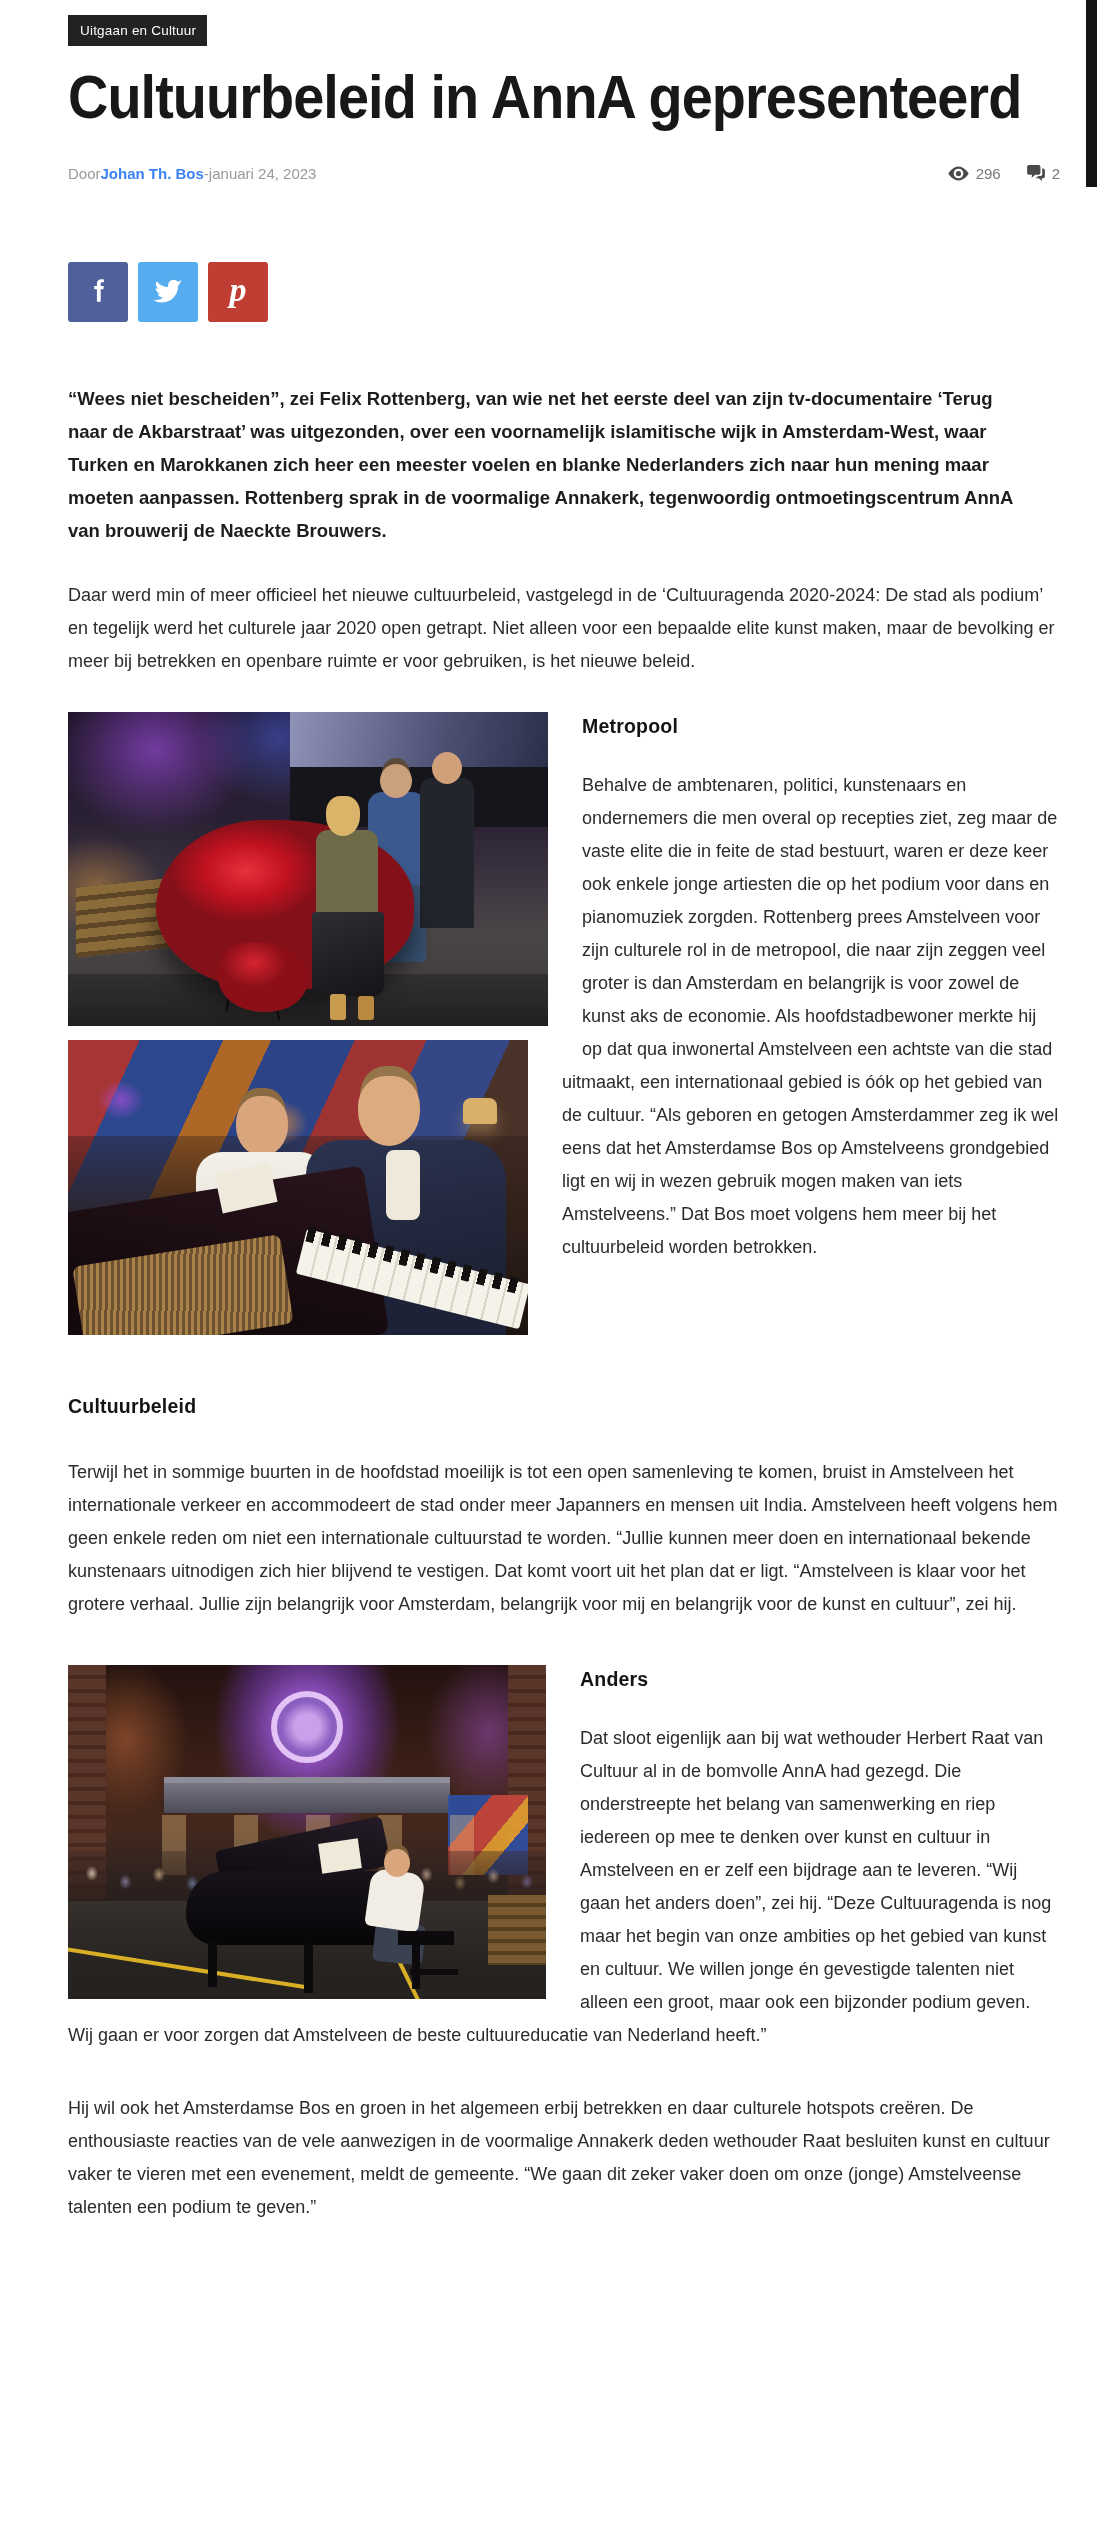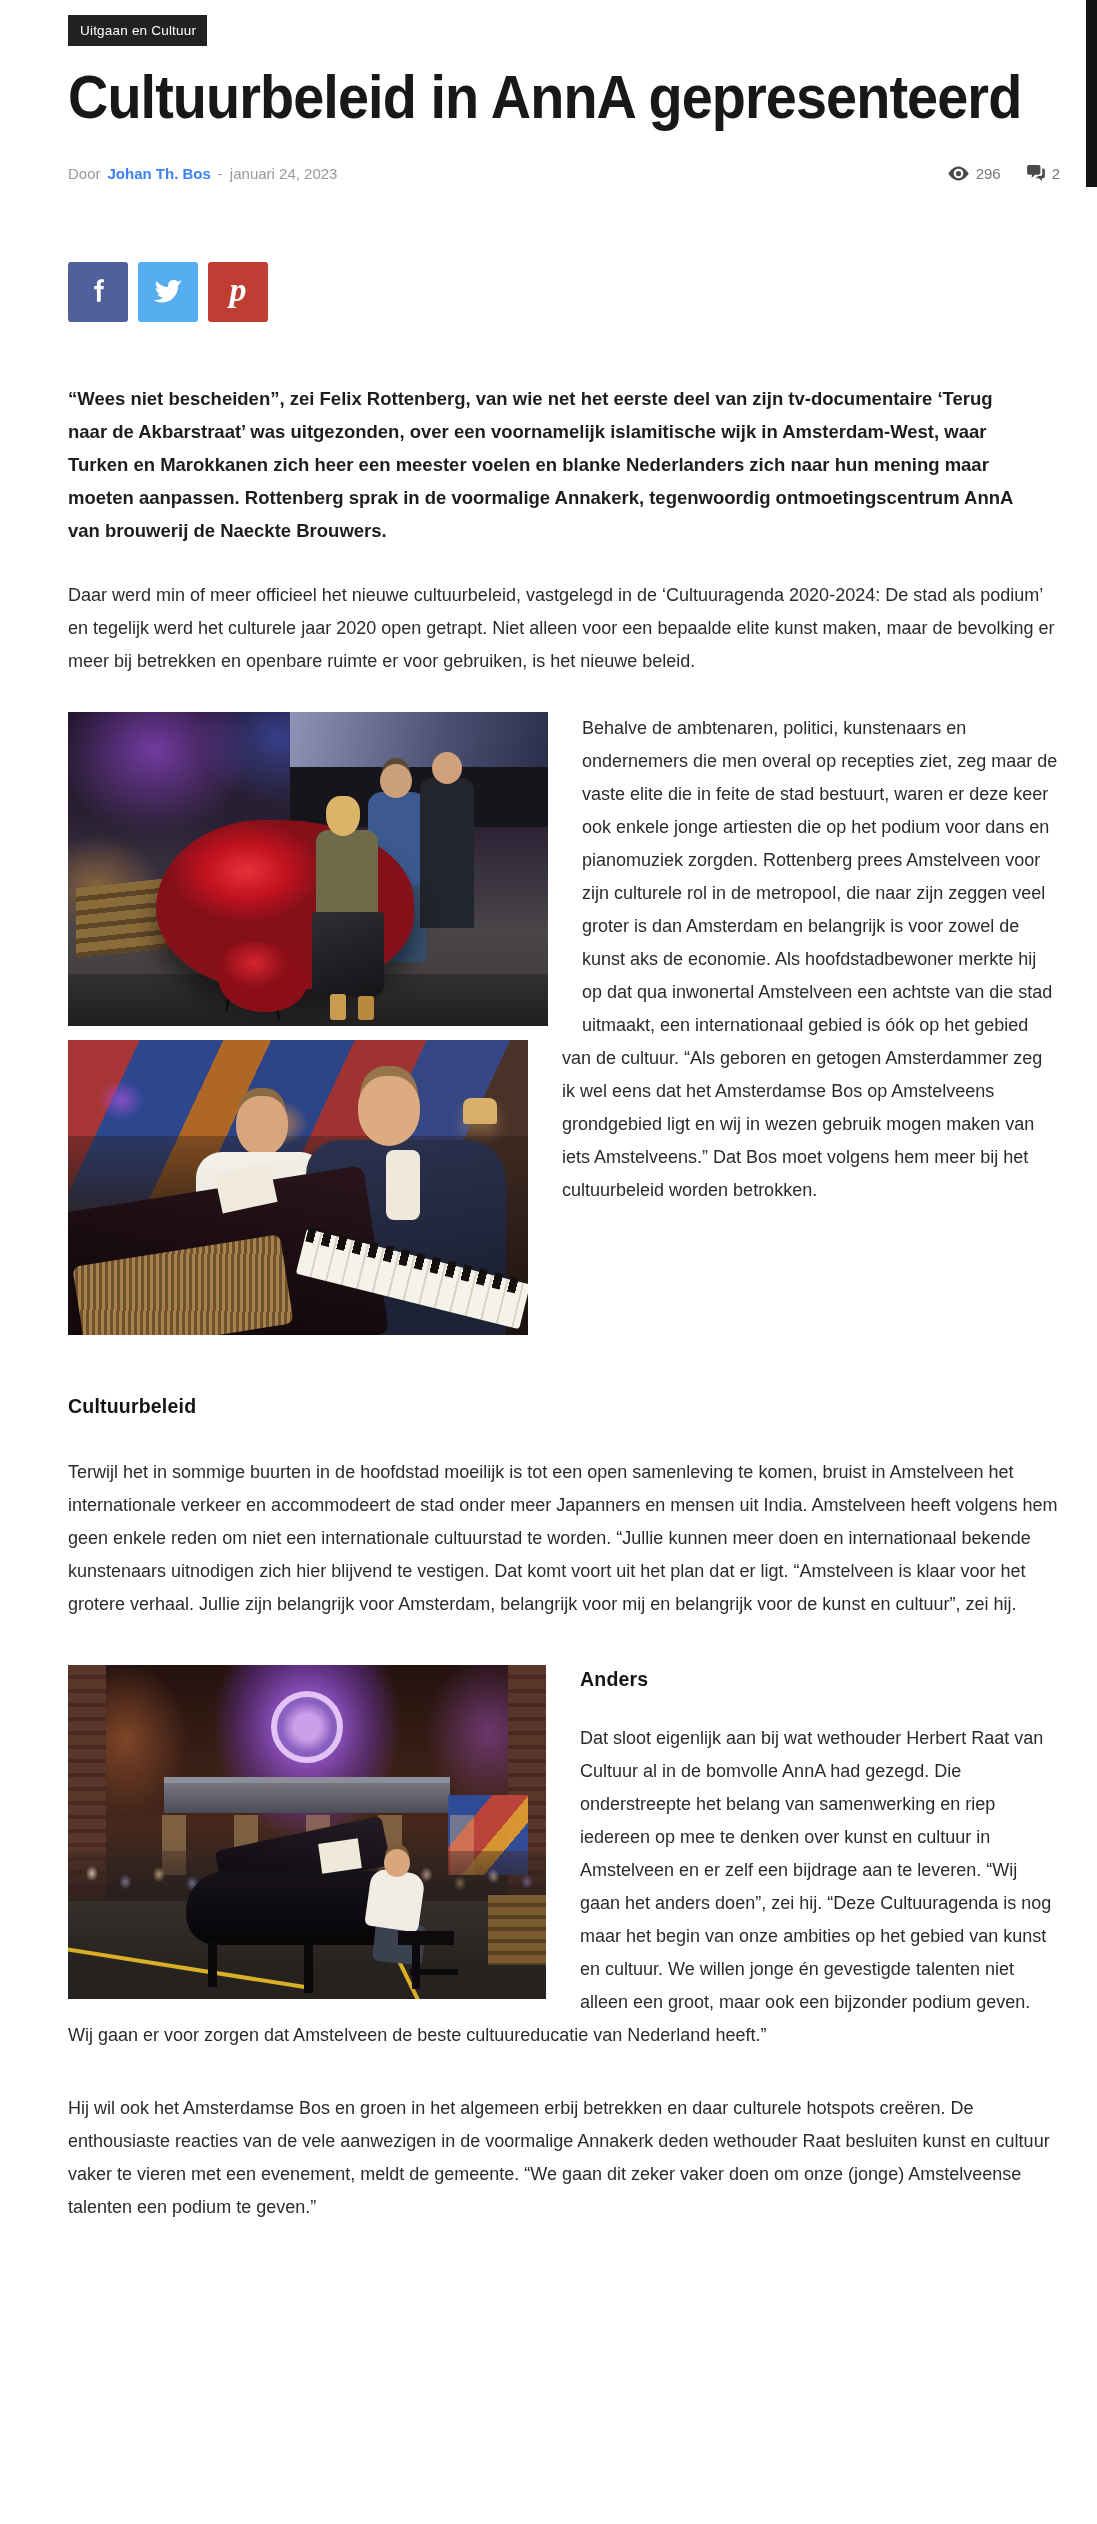--- a/index.html
+++ b/index.html
@@ -15,21 +15,21 @@
     display:inline-block; color:#fff; font-size:13.5px; line-height:1;
     padding:9px 11px 8px; cursor:pointer; letter-spacing:.2px;
   }
 
   
   h1.title { margin-top:17px; font-size:62px; line-height:1.1; color:#181818; font-weight:bold; }
   h1.title .squeeze { display:inline-block; transform:scaleX(.9); transform-origin:left center; letter-spacing:-1px; white-space:nowrap; }
 
   
   .byline-row { margin-top:34px; display:flex; align-items:center; font-size:15px; }
-  .byline-left { display:flex; align-items:baseline; gap:7px; }
+  .byline-left { display:flex; align-items:baseline; }
   .muted { color:#999999; }
   .author { color:#3b82f6; font-weight:bold; cursor:pointer; }
   .stats { margin-left:auto; display:flex; align-items:center; gap:26px; color:#777; }
   .stat { display:flex; align-items:center; gap:7px; }
   .stat svg { display:block; }
 
   
   .share-row { margin-top:80px; display:flex; gap:10px; }
   .share-btn {
     width:60px; height:60px; border-radius:3px; display:flex;
@@ -246,20 +246,21 @@
       <div class="shirt1"></div>
       <div class="suit"></div>
       <div class="shirt2"></div>
       <div class="head2"></div>
       <div class="lid"></div>
       <div class="strings"></div>
       <div class="sheet"></div>
       <div class="keys"></div>
       <div class="blackkeys"></div>
     </figure>
+    <h2 class="section-h">Metropool</h2>
     <p class="body-p section-body">Behalve de ambtenaren, politici, kunstenaars en ondernemers die men overal op recepties ziet, zeg maar de vaste elite die in feite de stad bestuurt, waren er deze keer ook enkele jonge artiesten die op het podium voor dans en pianomuziek zorgden. Rottenberg prees Amstelveen voor zijn culturele rol in de metropool, die naar zijn zeggen veel groter is dan Amsterdam en belangrijk is voor zowel de kunst aks de economie. Als hoofdstadbewoner merkte hij op dat qua inwonertal Amstelveen een achtste van die stad uitmaakt, een internationaal gebied is óók op het gebied van de cultuur. “Als geboren en getogen Amsterdammer zeg ik wel eens dat het Amsterdamse Bos op Amstelveens grondgebied ligt en wij in wezen gebruik mogen maken van iets Amstelveens.” Dat Bos moet volgens hem meer bij het cultuurbeleid worden betrokken.</p>
   </section>
 
   <h2 class="section-h standalone">Cultuurbeleid</h2>
   <p class="body-p" style="margin-top:38px;">Terwijl het in sommige buurten in de hoofdstad moeilijk is tot een open samenleving te komen, bruist in Amstelveen het internationale verkeer en accommodeert de stad onder meer Japanners en mensen uit India. Amstelveen heeft volgens hem geen enkele reden om niet een internationale cultuurstad te worden. “Jullie kunnen meer doen en internationaal bekende kunstenaars uitnodigen zich hier blijvend te vestigen. Dat komt voort uit het plan dat er ligt. “Amstelveen is klaar voor het grotere verhaal. Jullie zijn belangrijk voor Amsterdam, belangrijk voor mij en belangrijk voor de kunst en cultuur”, zei hij.</p>
 
   <section class="clearfix" style="margin-top:44px;">
     <figure class="photo f3">
       <div class="bg"></div>
       <div class="pillar-l"></div>

